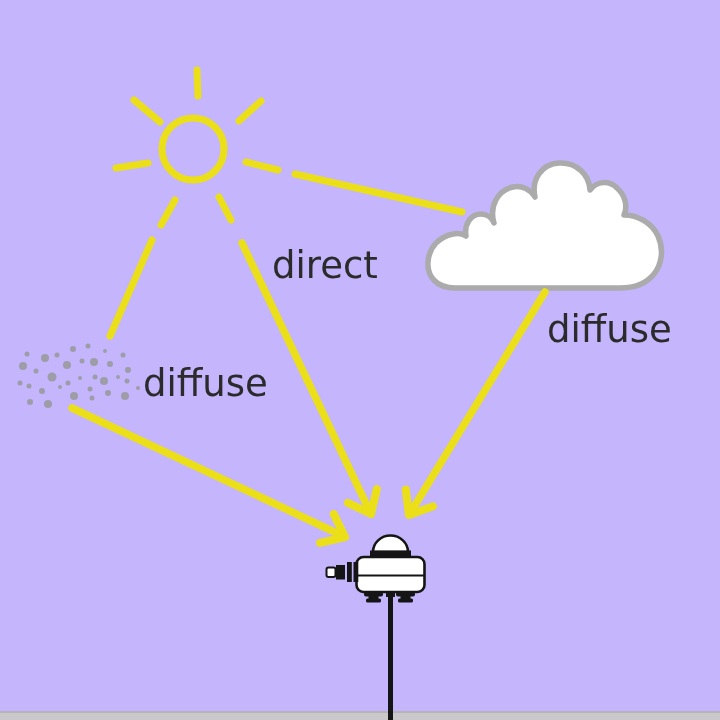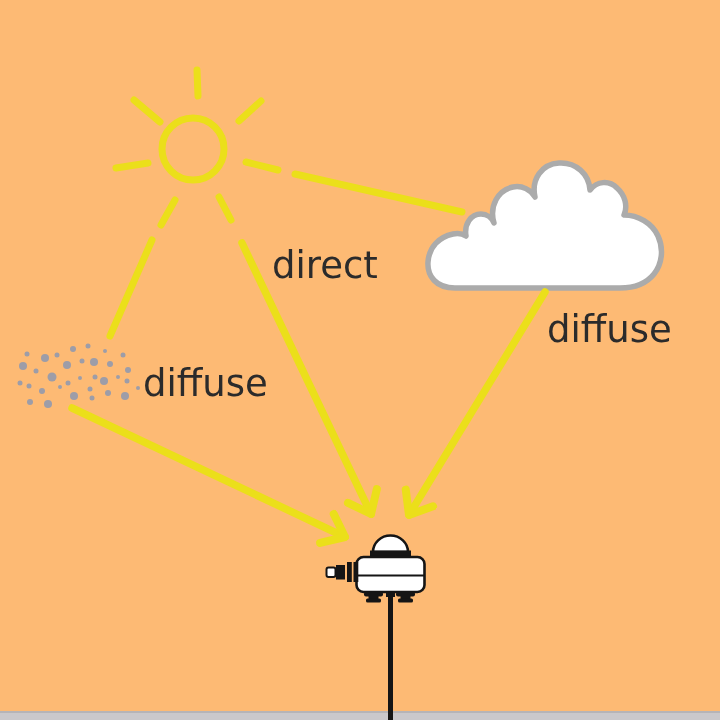--- a/index.html
+++ b/index.html
@@ -1,19 +1,19 @@
 <!DOCTYPE html>
 <html><head>
 <meta charset="utf-8">
 <style>
   html,body{margin:0;padding:0;background:#ffffff;}
   .stage{
     position:relative;
     width:720px;height:720px;
-    background:#fdba74;
+    background:#c4b5fd;
     overflow:hidden;
     font-family:"DejaVu Sans","Liberation Sans",sans-serif;
   }
   .stage svg{position:absolute;left:0;top:0;}
   .lbl{
     position:absolute;
     font-size:37px;
     line-height:1;
     color:#2b2b2b;
     letter-spacing:0px;

